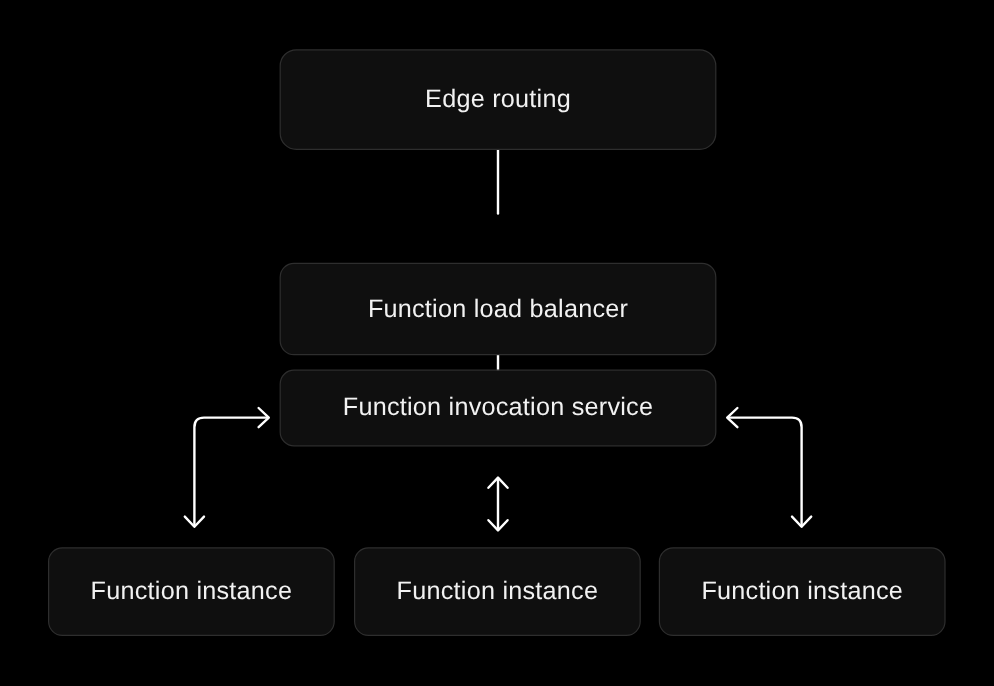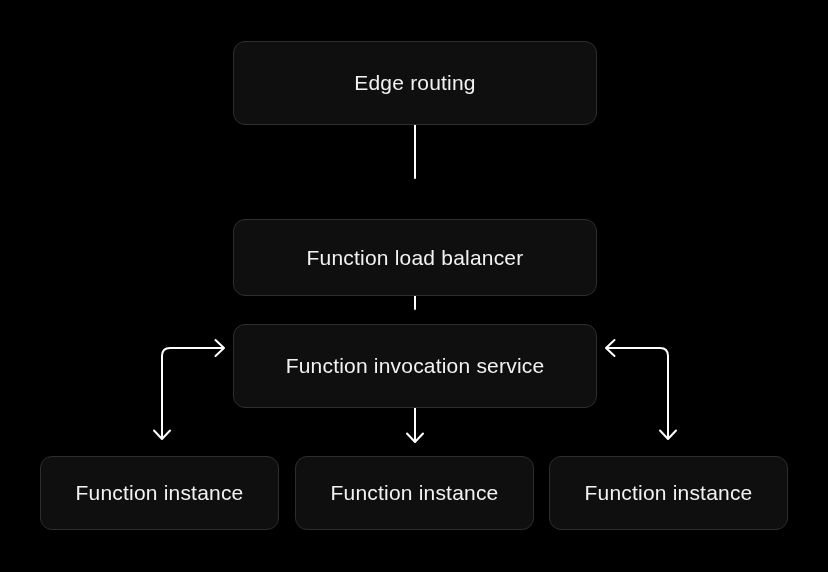--- a/index.html
+++ b/index.html
@@ -38,23 +38,23 @@
     box-sizing: border-box;
     background: var(--node-fill, #0f0f0f);
     border: 1px solid var(--node-border, #2e2e2e);
     border-radius: 12px;
     color: var(--node-text, #f2f2f2);
     font-size: 21px;
     font-weight: 400;
     letter-spacing: 0.2px;
     white-space: nowrap;
   }
-  .node-edge-routing        { left: 233px; top: 41px;  width: 364px; height: 84px; }
+  .node-edge-routing        { left: 233px; top: 41px;  width: 364px; height: 84px; border-radius: 14px; }
   .node-load-balancer       { left: 233px; top: 177px; width: 364px; height: 77px; margin-top: 42px; }
-  .node-invocation-service  { left: 233px; top: 324px; width: 364px; height: 84px; align-items: center; }
+  .node-invocation-service  { left: 233px; top: 308px; width: 364px; height: 64px; align-items: center; }
   .node-instance-1          { left: 40px;  top: 456px; width: 239px; height: 74px; }
   .node-instance-2          { left: 295px; top: 456px; width: 239px; height: 74px; }
   .node-instance-3          { left: 549px; top: 456px; width: 239px; height: 74px; }
 </style>
 </head>
 <body>
 
 <div class="canvas">
 
   <svg class="connectors" viewBox="0 0 828 572" xmlns="http://www.w3.org/2000/svg">

